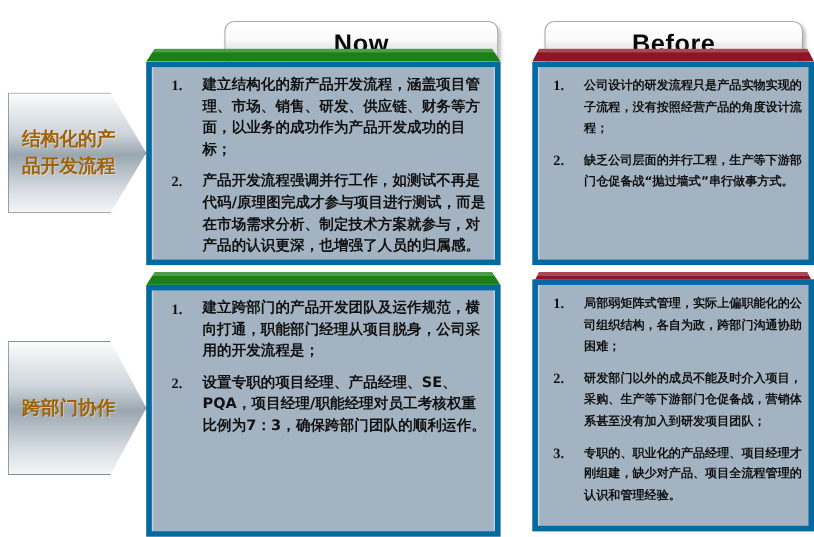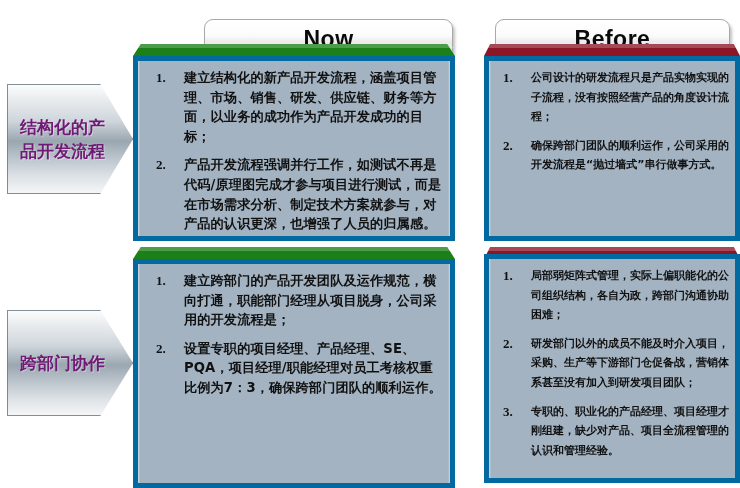--- a/index.html
+++ b/index.html
@@ -145,21 +145,21 @@
     box-shadow: inset 0 0 0 1px rgba(110,122,133,0.85);
   }
   .arrow-label .txt {
     position: relative;
     z-index: 3;
     padding-left: 13px;
     padding-right: 26px;
     font-size: 17px;
     font-weight: bold;
     line-height: 24px;
-    color: #701a75;
+    color: #a16207;
     font-family: "DejaVu Sans", "Liberation Sans", sans-serif;
     text-shadow: 1px 1px 0 rgba(255,255,255,0.35);
   }
 </style>
 </head>
 <body>
 
 <div class="col-header" id="hdr-now">
   <span>Now</span>
 </div>
@@ -182,21 +182,21 @@
   <ol class="bullets">
     <li>建立结构化的新产品开发流程，涵盖项目管理、市场、销售、研发、供应链、财务等方面，以业务的成功作为产品开发成功的目标；</li>
     <li>产品开发流程强调并行工作，如测试不再是代码/原理图完成才参与项目进行测试，而是在市场需求分析、制定技术方案就参与，对产品的认识更深，也增强了人员的归属感。</li>
   </ol>
 </div>
 
 <div class="panel col-before" style="left:484px; top:56px; width:256px; height:185px;">
   <div class="inner-edge"></div>
   <ol class="bullets">
     <li>公司设计的研发流程只是产品实物实现的子流程，没有按照经营产品的角度设计流程；</li>
-    <li>确保跨部门团队的顺利运作，公司采用的开发流程是“抛过墙式”串行做事方式。</li>
+    <li>缺乏公司层面的并行工程，生产等下游部门仓促备战“抛过墙式”串行做事方式。</li>
   </ol>
 </div>
 
 <div class="arrow-label" style="left:7px; top:84px; width:126px; height:110px;">
   <div class="shape"></div>
   <div class="shape-border"></div>
   <div class="txt">结构化的产品开发流程</div>
 </div>
 
 <div class="cap green" style="left:133px; top:247px; width:322px;">
@@ -219,17 +219,17 @@
 
 <div class="panel col-before" style="left:484px; top:254px; width:256px; height:229px;">
   <div class="inner-edge"></div>
   <ol class="bullets">
     <li>局部弱矩阵式管理，实际上偏职能化的公司组织结构，各自为政，跨部门沟通协助困难；</li>
     <li>研发部门以外的成员不能及时介入项目，采购、生产等下游部门仓促备战，营销体系甚至没有加入到研发项目团队；</li>
     <li>专职的、职业化的产品经理、项目经理才刚组建，缺少对产品、项目全流程管理的认识和管理经验。</li>
   </ol>
 </div>
 
-<div class="arrow-label" style="left:7px; top:310px; width:126px; height:106px;">
+<div class="arrow-label" style="left:7px; top:310px; width:126px; height:122px;">
   <div class="shape"></div>
   <div class="shape-border"></div>
   <div class="txt">跨部门协作</div>
 </div>
 
 </body></html>

